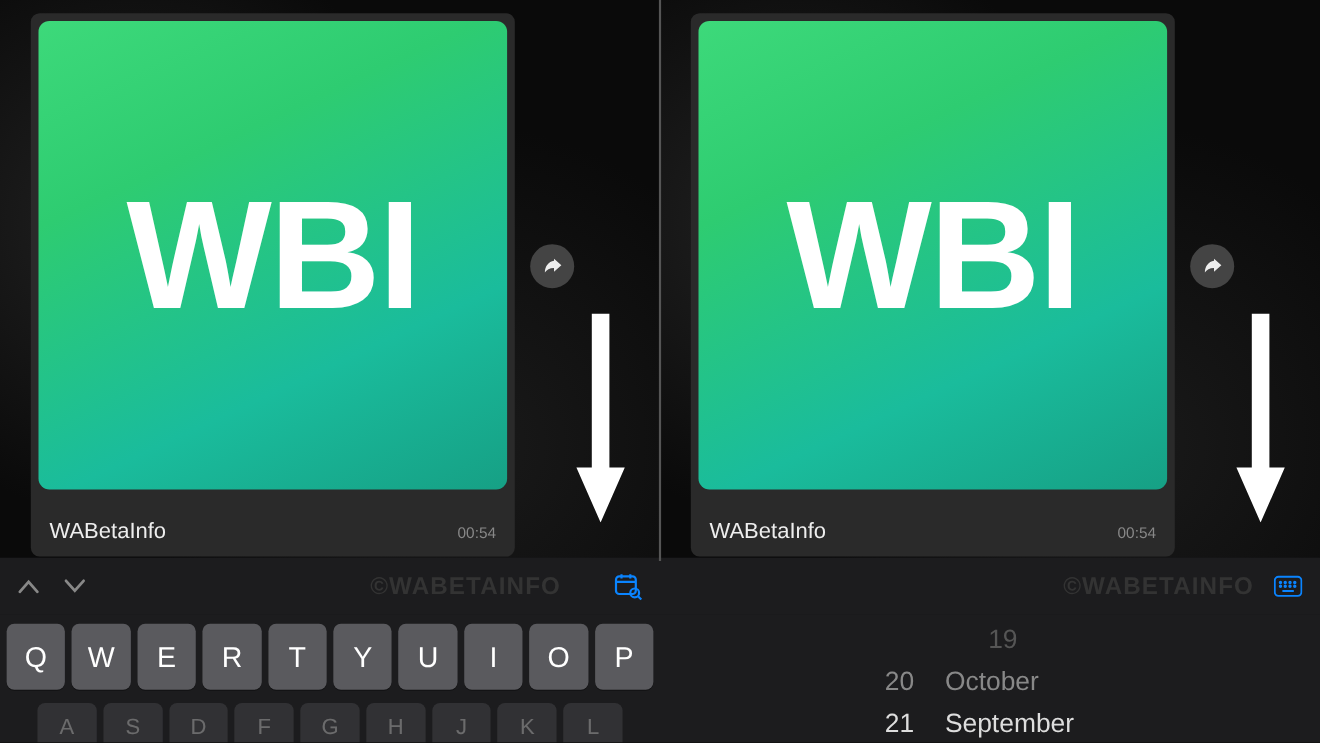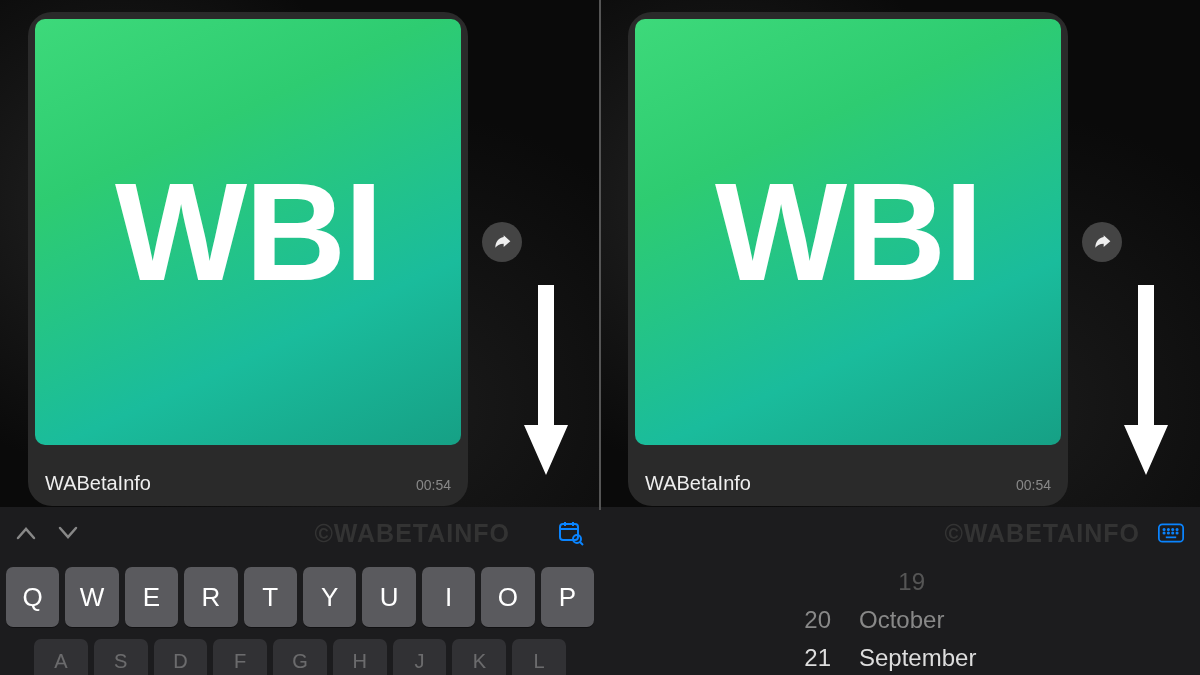--- a/index.html
+++ b/index.html
@@ -31,21 +31,21 @@
     background: #555;
     z-index: 10;
   }
   .chat-area {
     flex: 1;
     position: relative;
     padding: 12px 20px 0 28px;
   }
   .message-bubble {
     background: #2a2a2a;
-    border-radius: 24px;
+    border-radius: 8px;
     padding: 7px;
     width: 440px;
     position: relative;
   }
   .image-content {
     width: 100%;
     height: 426px;
     border-radius: 10px;
     background: linear-gradient(155deg, #3dd97a 0%, #2ecc71 30%, #1abc9c 70%, #16a085 100%);
     display: flex;
@@ -105,21 +105,21 @@
   .chev { color: #888; font-size: 22px; margin-right: 22px; cursor: pointer; }
   .toolbar-right { margin-left: auto; }
   .icon-btn { color: #0a84ff; display: flex; align-items: center; }
   .icon-btn svg { width: 26px; height: 26px; }
   .watermark {
     position: absolute;
     right: 90px;
     top: 50%;
     transform: translateY(-50%);
     color: #333;
-    font-size: 25px;
+    font-size: 22px;
     font-weight: 900;
     letter-spacing: 1px;
     pointer-events: none;
     font-family: Arial, sans-serif;
   }
   .watermark.right { right: 60px; }
   .keyboard-area {
     height: 116px;
     background: #1c1c1e;
     padding: 8px 6px 0 6px;

